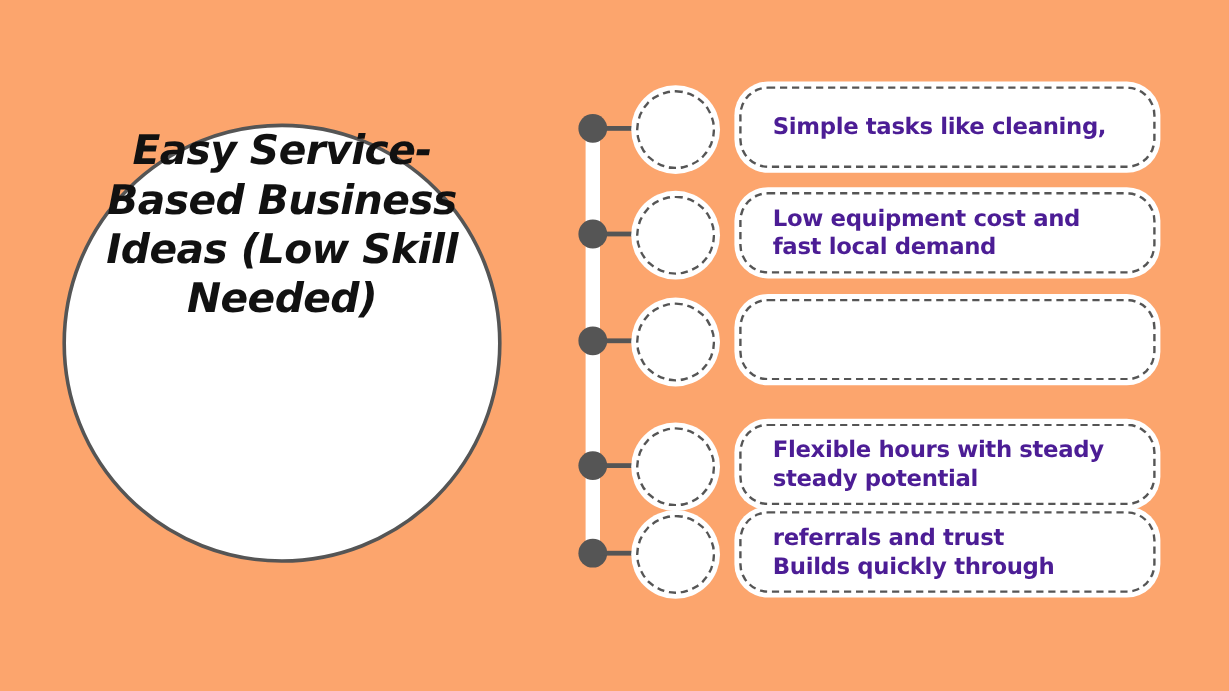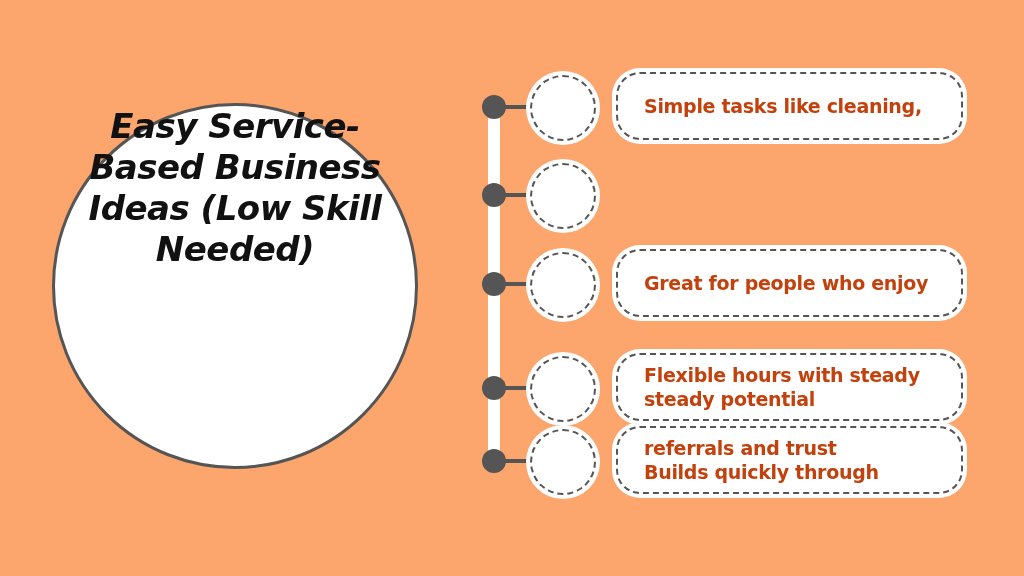--- a/index.html
+++ b/index.html
@@ -11,21 +11,21 @@
   .main-title { font-weight:bold; font-size:34px; line-height:41px; color:#111111; width:310px; letter-spacing:-0.5px; }
   .vbar { position:absolute; left:488px; top:107px; width:12px; height:354px; background:#ffffff; }
   .row { position:absolute; left:0; width:1024px; height:80px; }
   .dot { position:absolute; left:482px; width:24px; height:24px; border-radius:50%; background:#555555; top:28px; }
   .conn { position:absolute; left:500px; top:38px; width:30px; height:4px; background:#555555; }
   .ring { position:absolute; left:526px; top:4px; width:74px; height:74px; border-radius:50%; background:#ffffff; box-sizing:border-box; padding:4px; }
   .ring-inner { width:100%; height:100%; border-radius:50%; border:2px dashed #555555; box-sizing:border-box; }
   .pill { position:absolute; left:612px; top:1px; width:355px; height:76px; border-radius:28px; background:#ffffff; box-sizing:border-box; padding:4px; }
   .pill-inner { width:100%; height:100%; border-radius:24px; border:2px dashed #555555; box-sizing:border-box;
          display:flex; align-items:center; padding-left:26px; }
-  .pill-text { font-weight:bold; font-size:19px; line-height:24px; color:#c2410c; letter-spacing:-0.3px; }
+  .pill-text { font-weight:bold; font-size:19px; line-height:24px; color:#4c1d95; letter-spacing:-0.3px; }
 </style>
 </head>
 <body>
 
 <div class="main-circle">
   <div class="main-title">Easy Service-Based Business Ideas (Low Skill Needed)</div>
 </div>
 
 <div class="vbar"></div>
 
@@ -43,32 +43,39 @@
       </div>
     </div>
 </div>
 
 <div class="row" style="top:155px">
   <div class="dot"></div>
   <div class="conn"></div>
   <div class="ring">
       <div class="ring-inner"></div>
     </div>
+  <div class="pill">
+      <div class="pill-inner">
+        <div class="pill-text">
+    <div>Low equipment cost and</div>
+    <div>fast local demand</div>
+  </div>
+      </div>
+    </div>
 </div>
 
 <div class="row" style="top:244px">
   <div class="dot"></div>
   <div class="conn"></div>
   <div class="ring">
       <div class="ring-inner"></div>
     </div>
   <div class="pill">
       <div class="pill-inner">
         <div class="pill-text">
-    <div>Great for people who enjoy</div>
   </div>
       </div>
     </div>
 </div>
 
 <div class="row" style="top:348px">
   <div class="dot"></div>
   <div class="conn"></div>
   <div class="ring">
       <div class="ring-inner"></div>

